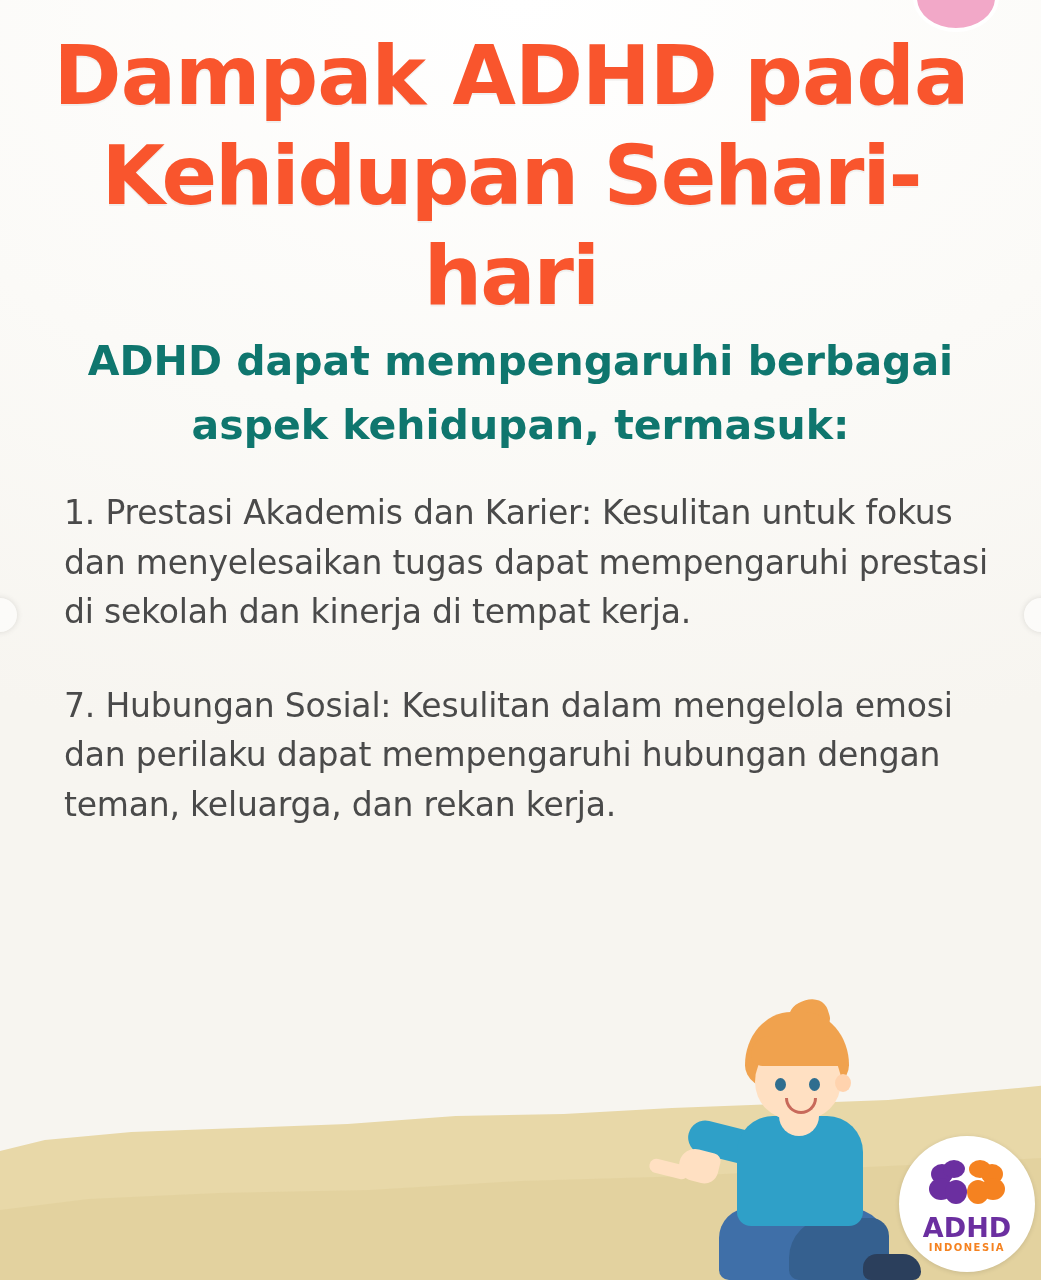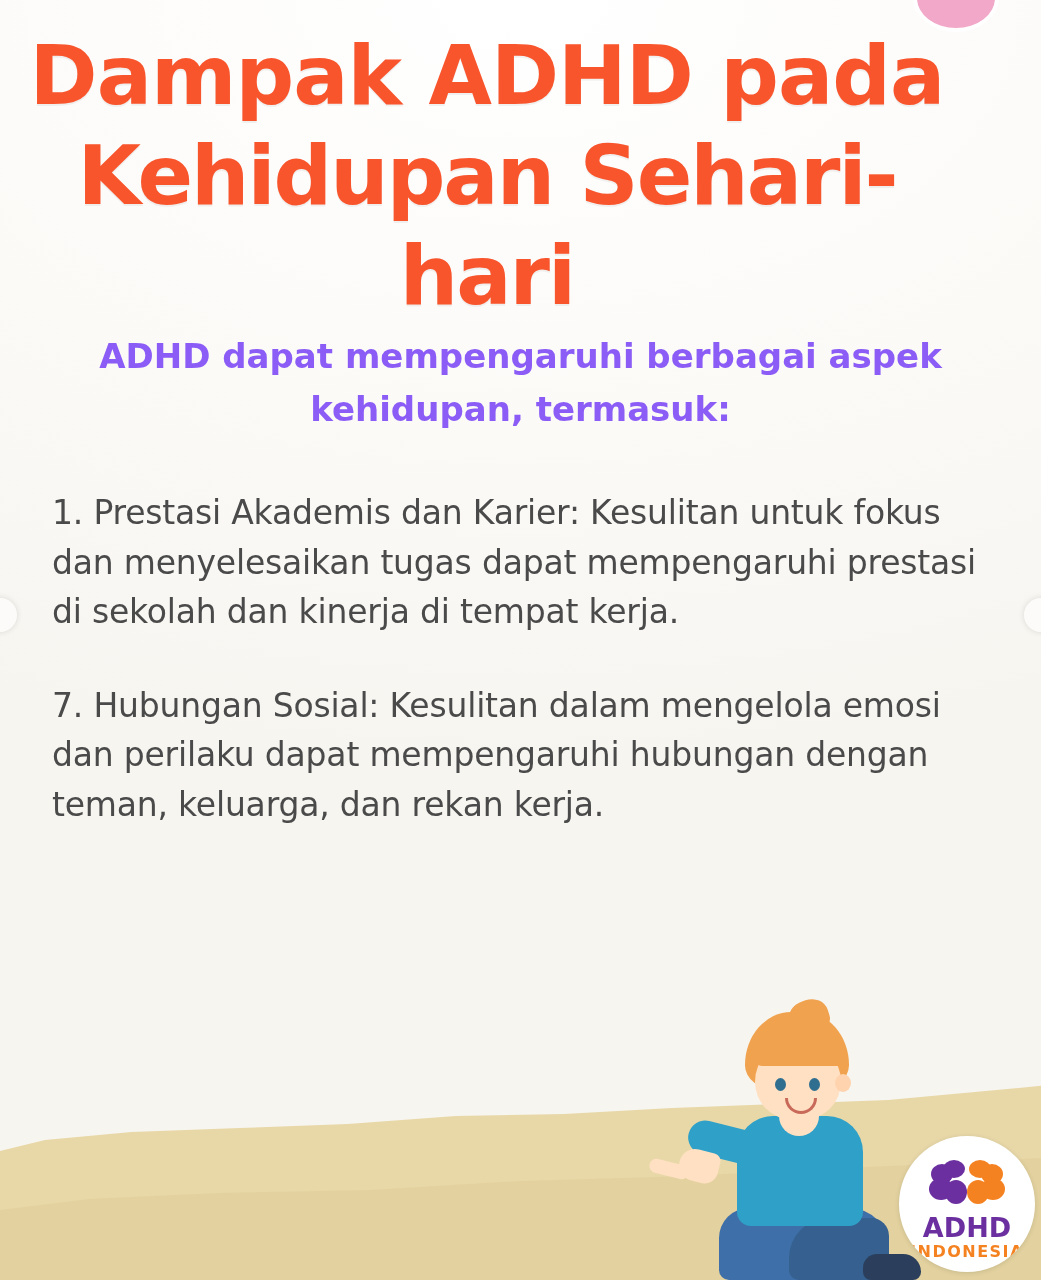--- a/index.html
+++ b/index.html
@@ -109,50 +109,51 @@
     left: 0;
     width: 974px;
     text-align: center;
     color: #f9552d;
     font-family: "DejaVu Sans", sans-serif;
     font-weight: 700;
     font-size: 82px;
     line-height: 1.22;
     letter-spacing: -1px;
     text-shadow: 0 2px 0 rgba(0,0,0,0.05);
+    padding-left: 24px;
   }
   .title .line { display: block; }
   .title .line2 { letter-spacing: -2px; }
 
   .subtitle {
     position: absolute;
     top: 330px;
     left: 60px;
     width: 921px;
     text-align: center;
-    color: #8b5cf6;
+    color: #0f766e;
     font-family: "DejaVu Sans", sans-serif;
     font-weight: 700;
-    font-size: 34px;
+    font-size: 41px;
     line-height: 1.55;
   }
 
   .body-list {
     position: absolute;
     top: 488px;
     left: 52px;
     width: 940px;
     color: #4a4a4a;
     font-family: "DejaVu Sans", sans-serif;
     font-weight: 400;
     font-size: 33px;
     line-height: 1.5;
   }
   .body-list p {
-    margin: 0 0 44px 0;
+    margin: 0 0 44px 12px;
     letter-spacing: -0.2px;
   }
   .body-list p:last-child { margin-bottom: 0; }
 
   
   .boy {
     position: absolute;
     right: 108px;
     bottom: 0;
     width: 240px;
@@ -355,21 +356,21 @@
     color: #6b2fa0;
   }
   .logo .logo-sub {
     position: absolute;
     left: 0;
     right: 0;
     top: 106px;
     text-align: center;
     font-family: "DejaVu Sans", sans-serif;
     font-weight: 700;
-    font-size: 16px;
+    font-size: 10px;
     letter-spacing: 1.5px;
     color: #f58220;
   }
 </style>
 </head>
 <body>
 
 <div class="slide">
   <div class="paper-tint"></div>
 

